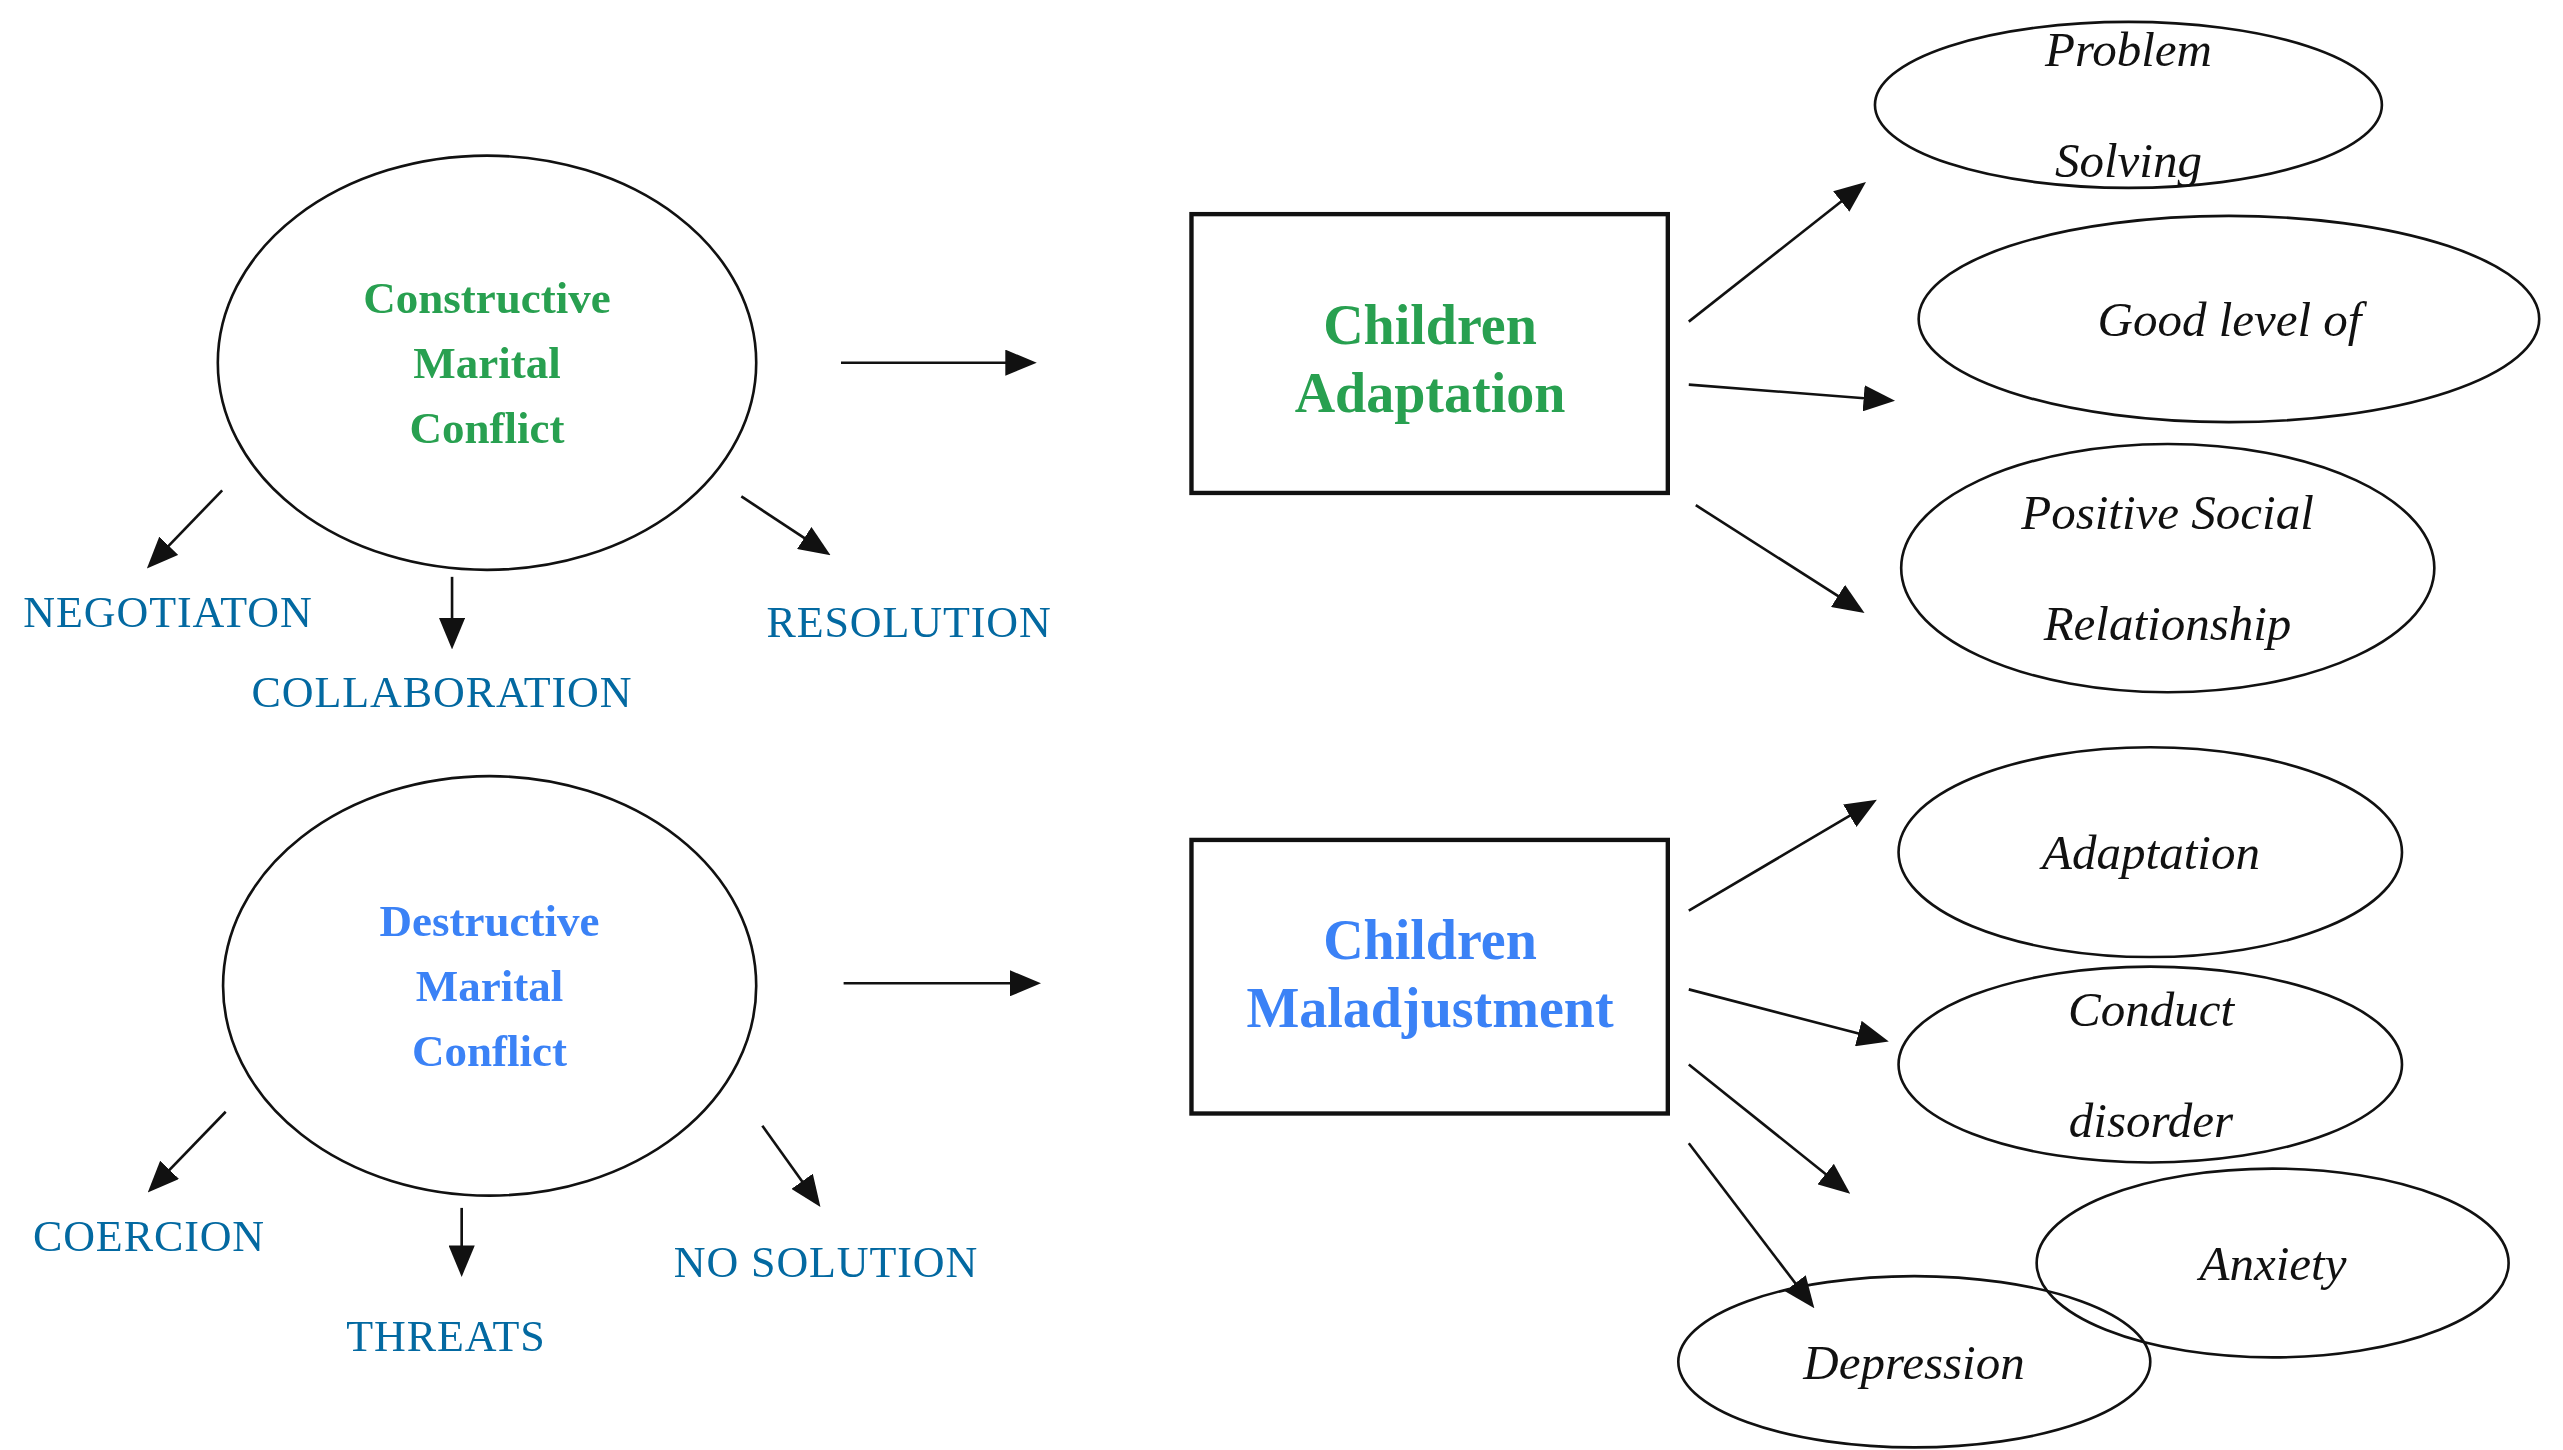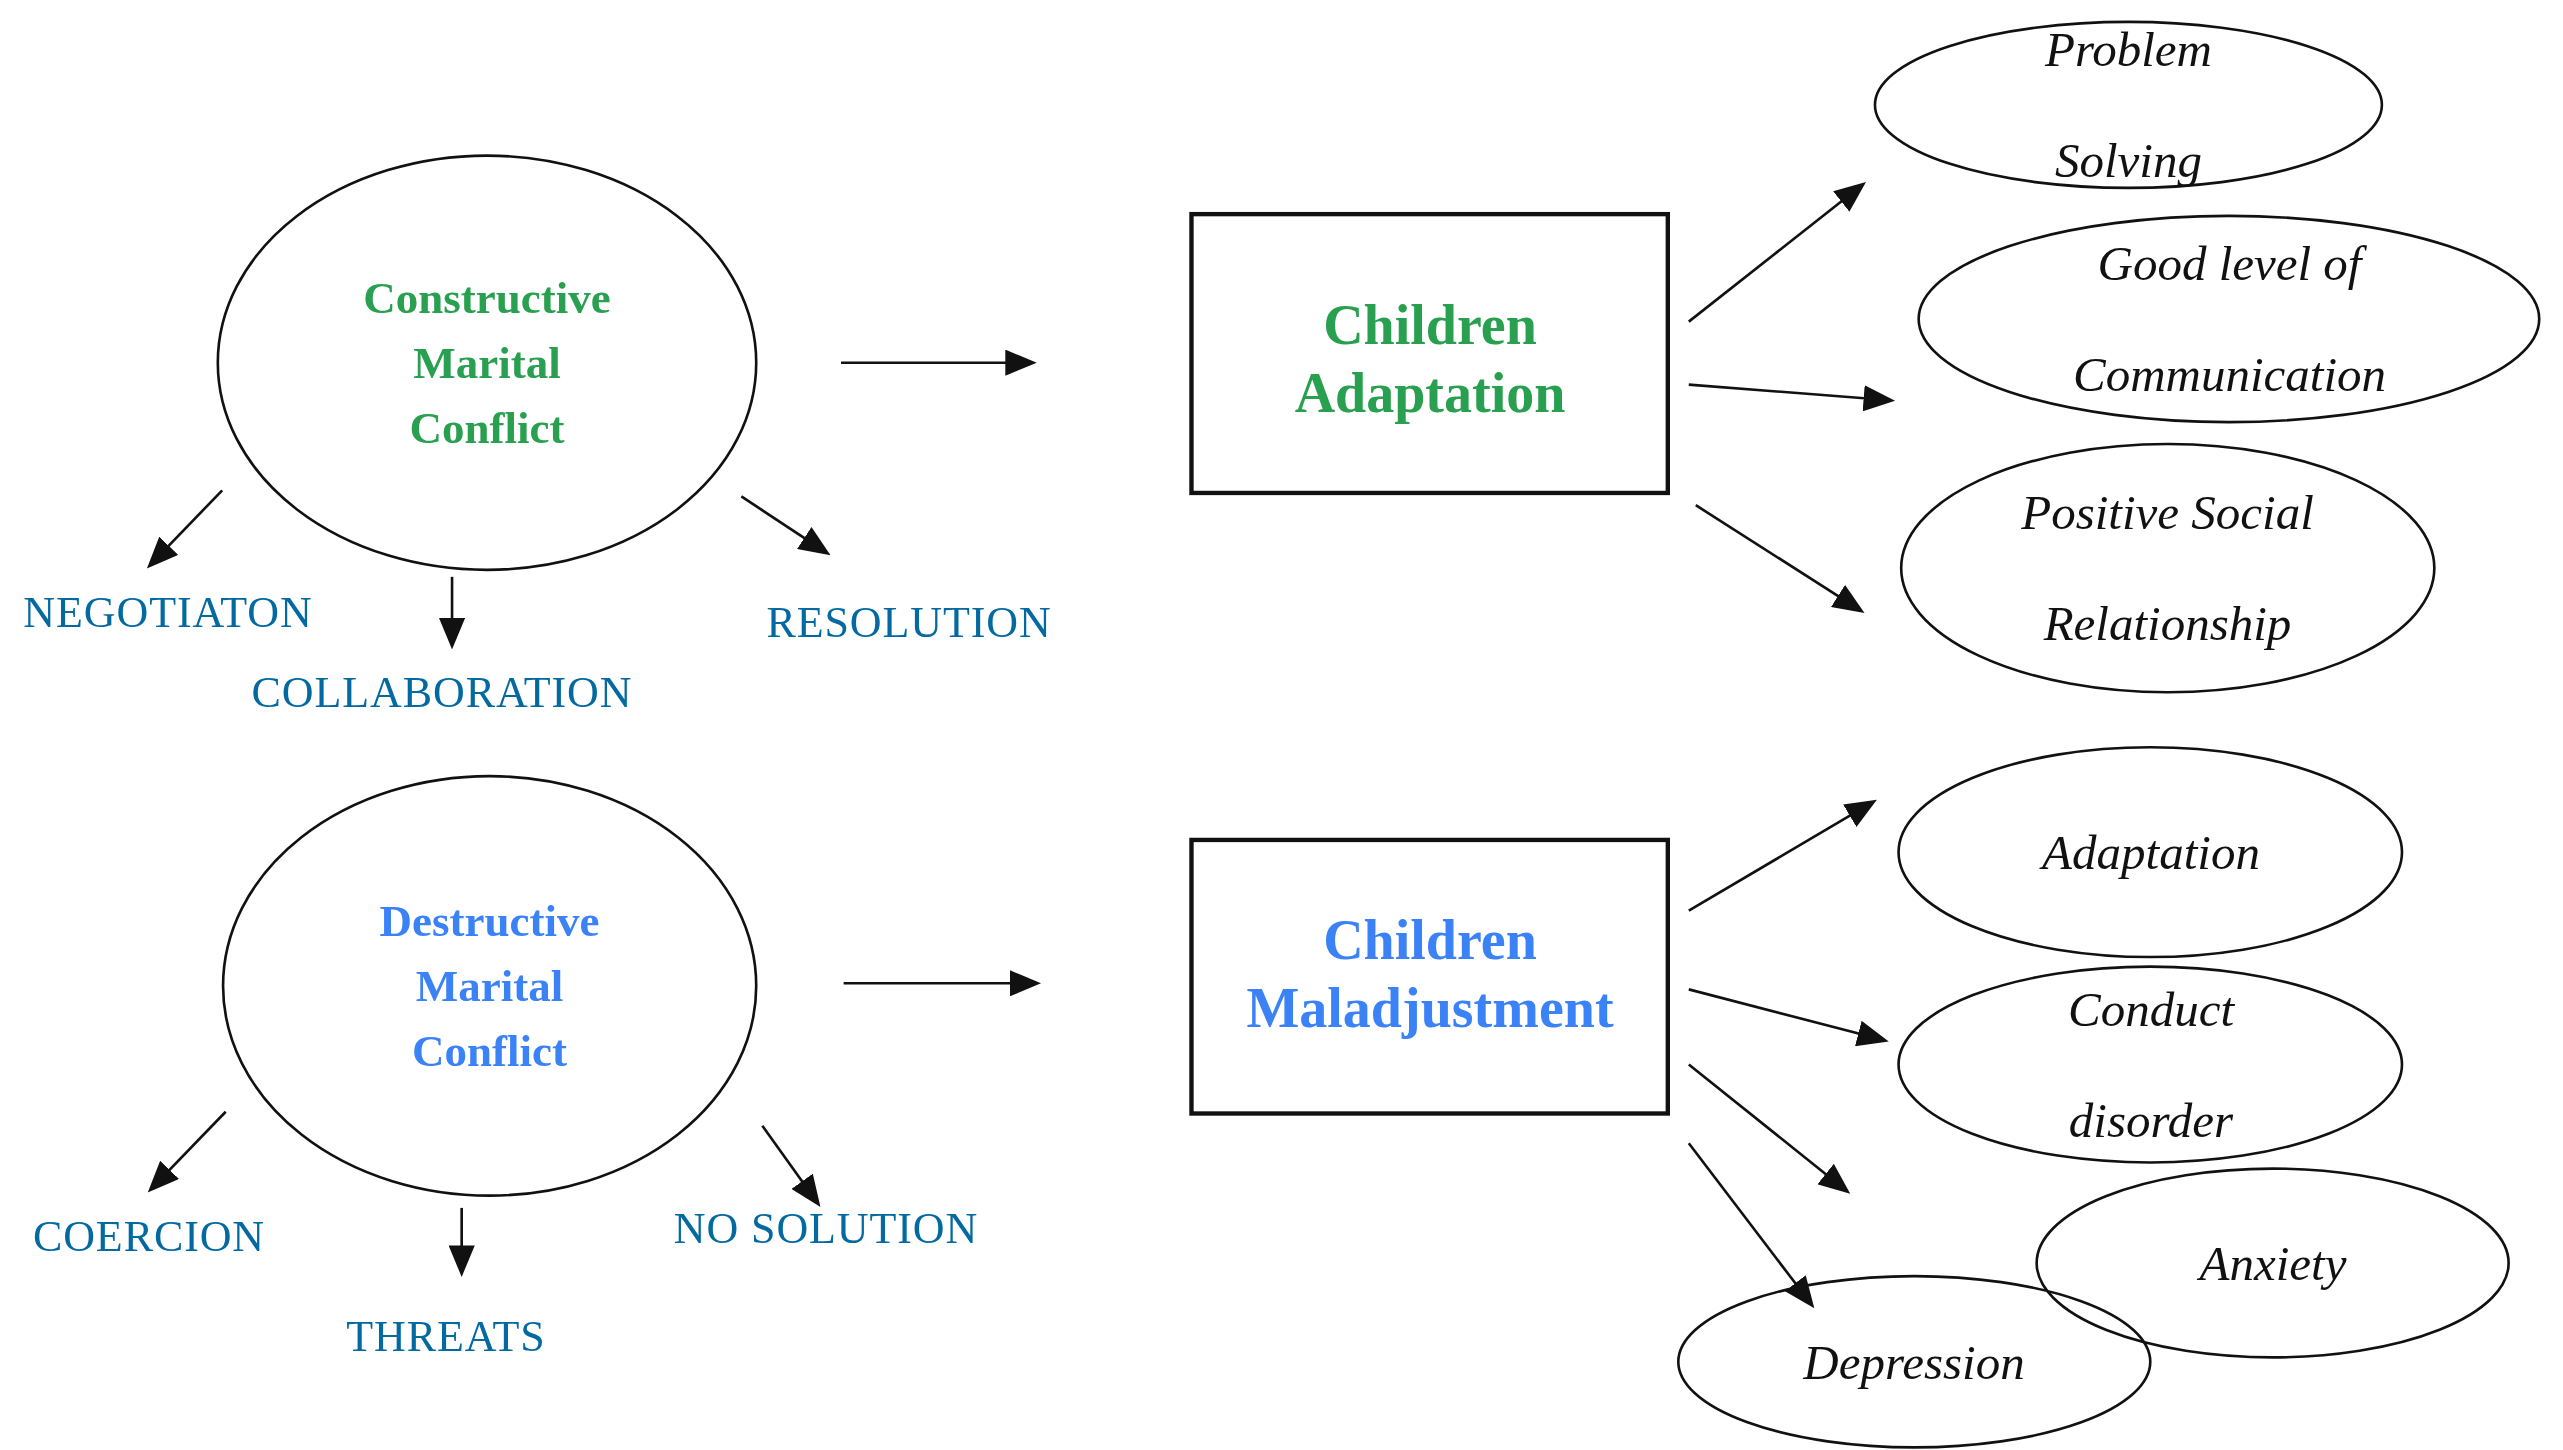--- a/index.html
+++ b/index.html
@@ -101,29 +101,28 @@
     <span>Children</span>
     <span>Maladjustment</span>
   </div>
 
   <div class="tactic" style="left:168px;top:612px;">NEGOTIATON</div>
   <div class="tactic" style="left:442px;top:692px;">COLLABORATION</div>
   <div class="tactic" style="left:909px;top:622px;">RESOLUTION</div>
 
   <div class="tactic" style="left:149px;top:1236px;">COERCION</div>
   <div class="tactic" style="left:446px;top:1336px;">THREATS</div>
-  <div class="tactic" style="left:826px;top:1228px;text-align:center;">NO SOLUTION</div>
+  <div class="tactic" style="left:826px;top:1262px;text-align:center;">NO SOLUTION</div>
 
   <div class="node-label outcome" style="left:1875px;top:42px;width:507px;height:126px;">
     <span>Problem</span>
     <span>Solving</span>
   </div>
   <div class="node-label outcome" style="left:1919px;top:256px;width:621px;height:126px;">
     <span>Good level of</span>
-    <span>Communication</span>
   </div>
   <div class="node-label outcome" style="left:1901px;top:505px;width:533px;height:126px;">
     <span>Positive Social</span>
     <span>Relationship</span>
   </div>
 
   <div class="node-label outcome" style="left:1899px;top:821px;width:504px;height:63px;">
     <span>Adaptation</span>
   </div>
   <div class="node-label outcome" style="left:1899px;top:1002px;width:504px;height:126px;">

